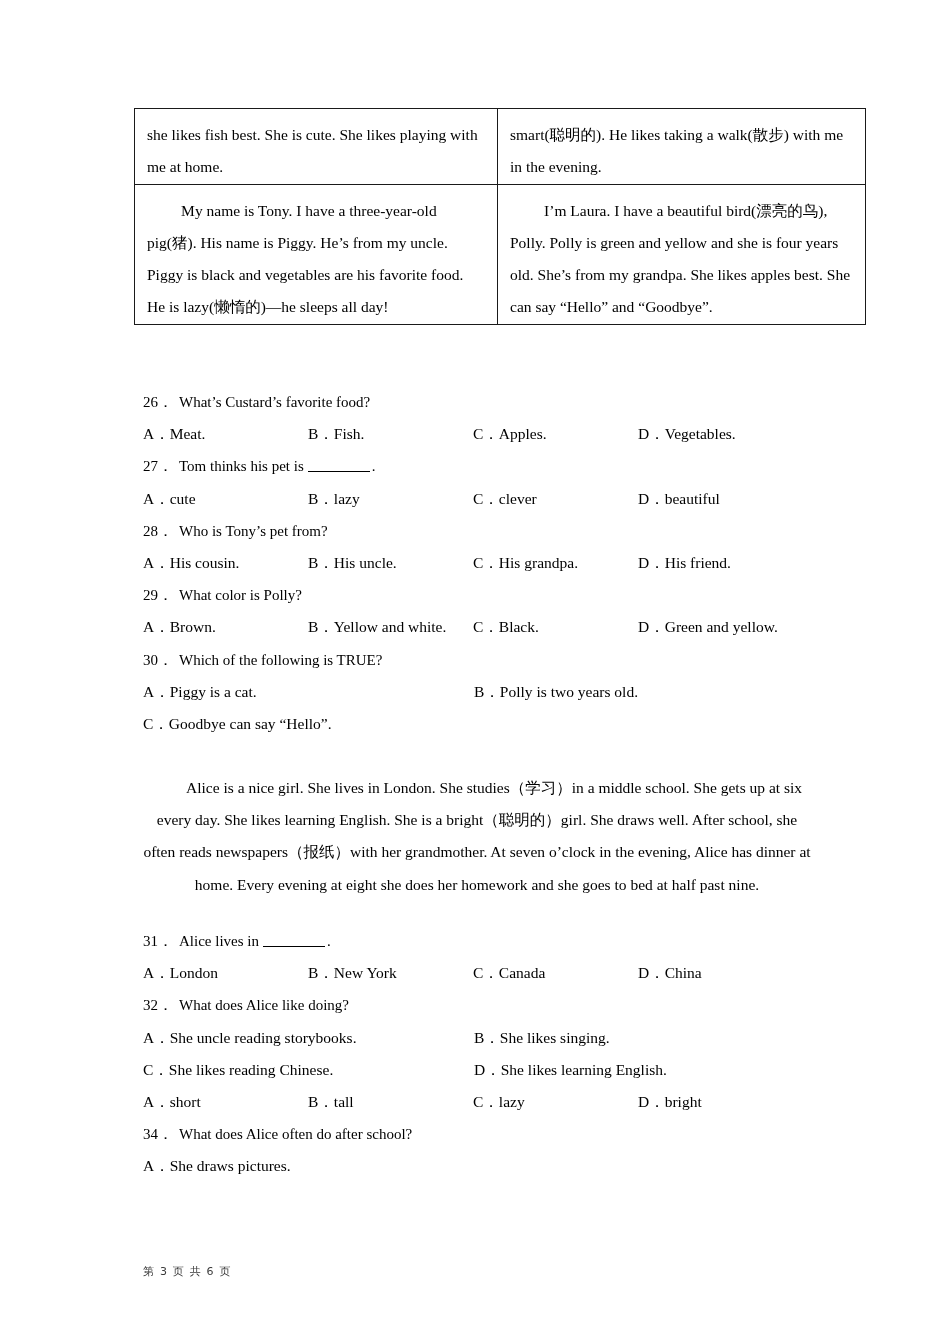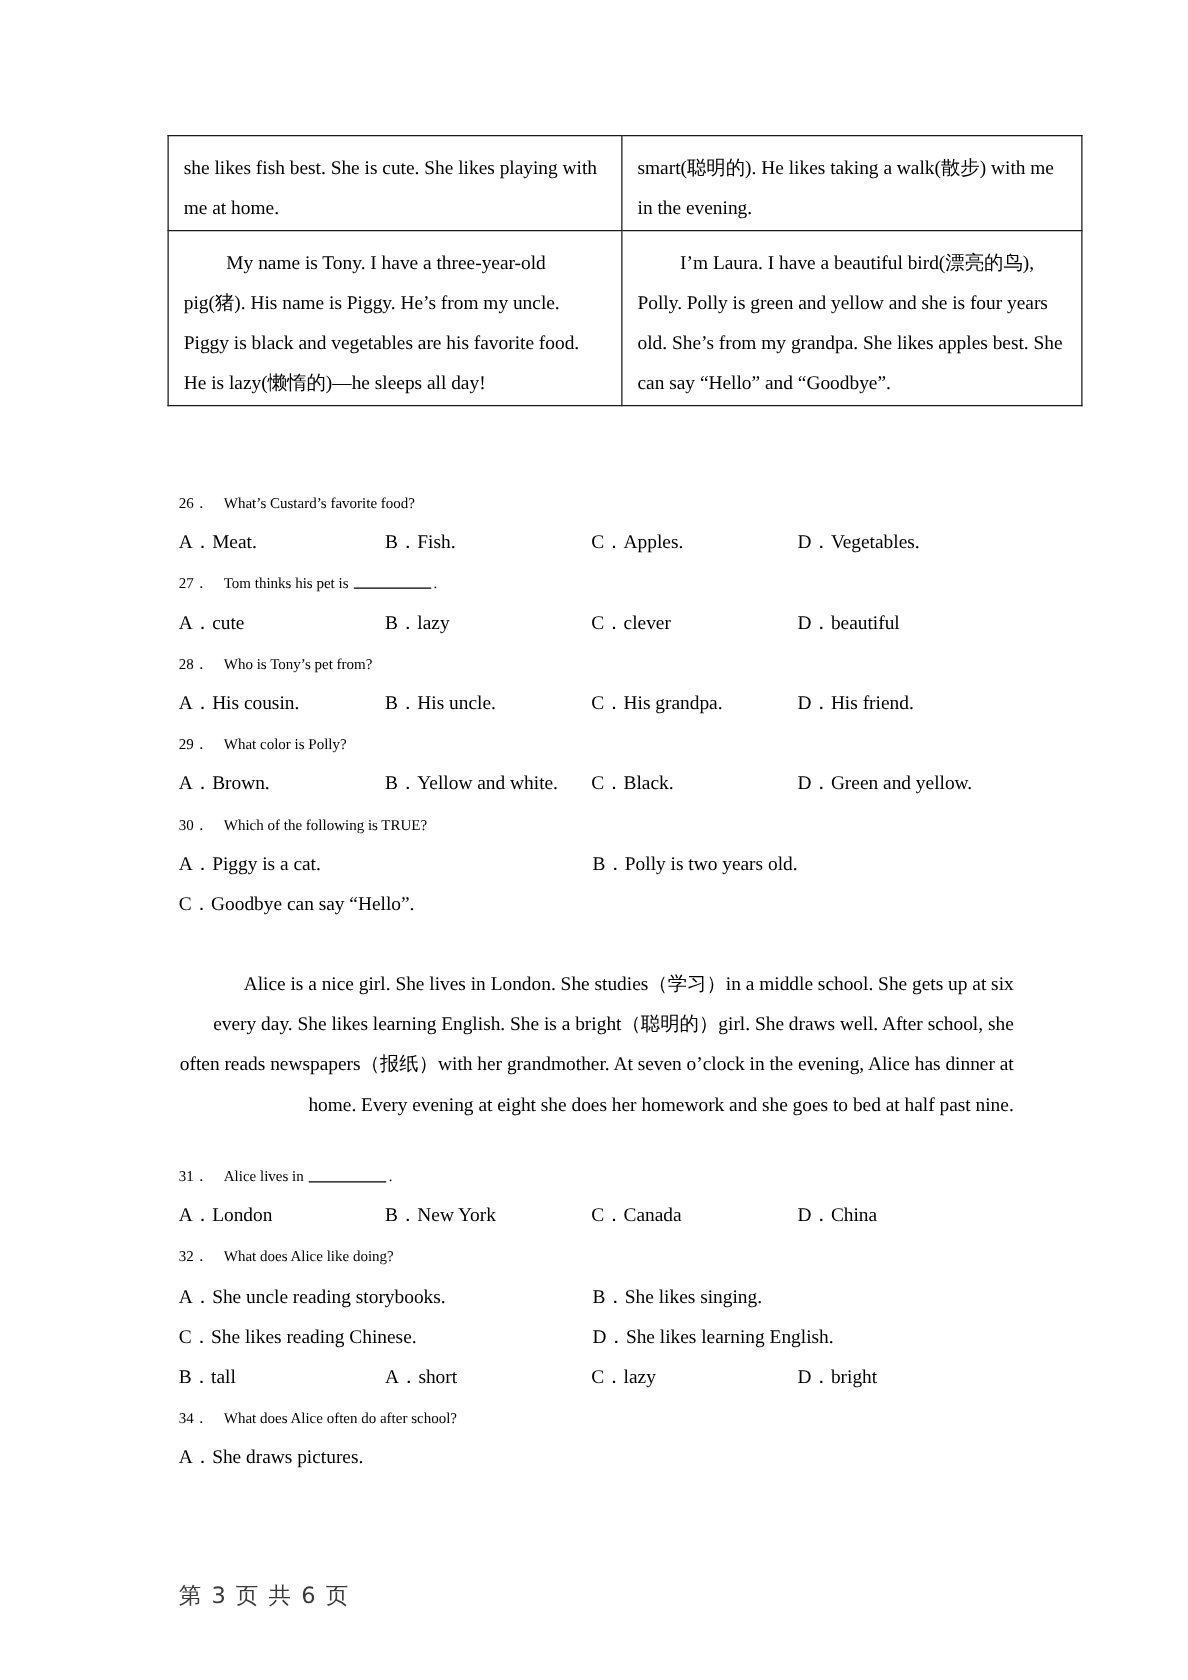--- a/index.html
+++ b/index.html
@@ -43,21 +43,21 @@
   .col-right { width: 343px; }
   .indent-first { text-indent: 2.2em; }
 
   
   .qblock {
     position: absolute;
     left: 143px;
     width: 680px;
   }
   .qline {
-    font-size: 12px;
+    font-size: 15px;
     line-height: 32.2px;
     white-space: nowrap;
   }
   .qnum {
     display: inline-block;
     width: 36px;
   }
   .qtext { }
 
   .blank {
@@ -83,30 +83,30 @@
 
   .oplbl { display: inline-block; min-width: 24px; }
 
   
   .para {
     position: absolute;
     left: 143px;
     width: 668px;
     font-size: 15.5px;
     line-height: 32.2px;
-    text-align: right;
+    text-align: center;
     text-indent: 2.2em;
   }
 
   
   .footer {
     position: absolute;
     left: 143px;
     top: 1264px;
-    font-size: 18px;
+    font-size: 11px;
     color: #3a3a3a;
     letter-spacing: 1.2px;
     font-family: "DejaVu Sans", "Liberation Sans", sans-serif;
   }
 </style>
 </head>
 <body>
 
 <div class="page">
 
@@ -183,22 +183,22 @@
       <div class="qline"><span class="qnum">32．</span><span class="qtext">What does Alice like doing?</span></div>
       <div class="opts two">
         <div class="op"><span class="oplbl">A．</span><span>She uncle reading storybooks.</span></div>
         <div class="op"><span class="oplbl">B．</span><span>She likes singing.</span></div>
       </div>
       <div class="opts two">
         <div class="op"><span class="oplbl">C．</span><span>She likes reading Chinese.</span></div>
         <div class="op"><span class="oplbl">D．</span><span>She likes learning English.</span></div>
       </div>
       <div class="opts">
+        <div class="op"><span class="oplbl">A．</span><span>short</span></div>
         <div class="op"><span class="oplbl">B．</span><span>tall</span></div>
-        <div class="op"><span class="oplbl">A．</span><span>short</span></div>
         <div class="op"><span class="oplbl">C．</span><span>lazy</span></div>
         <div class="op"><span class="oplbl">D．</span><span>bright</span></div>
       </div>
       <div class="qline"><span class="qnum">34．</span><span class="qtext">What does Alice often do after school?</span></div>
       <div class="opts">
         <div class="op"><span class="oplbl">A．</span><span>She draws pictures.</span></div>
       </div>
     </div>
 
   <div class="footer">第 3 页  共 6 页</div>

